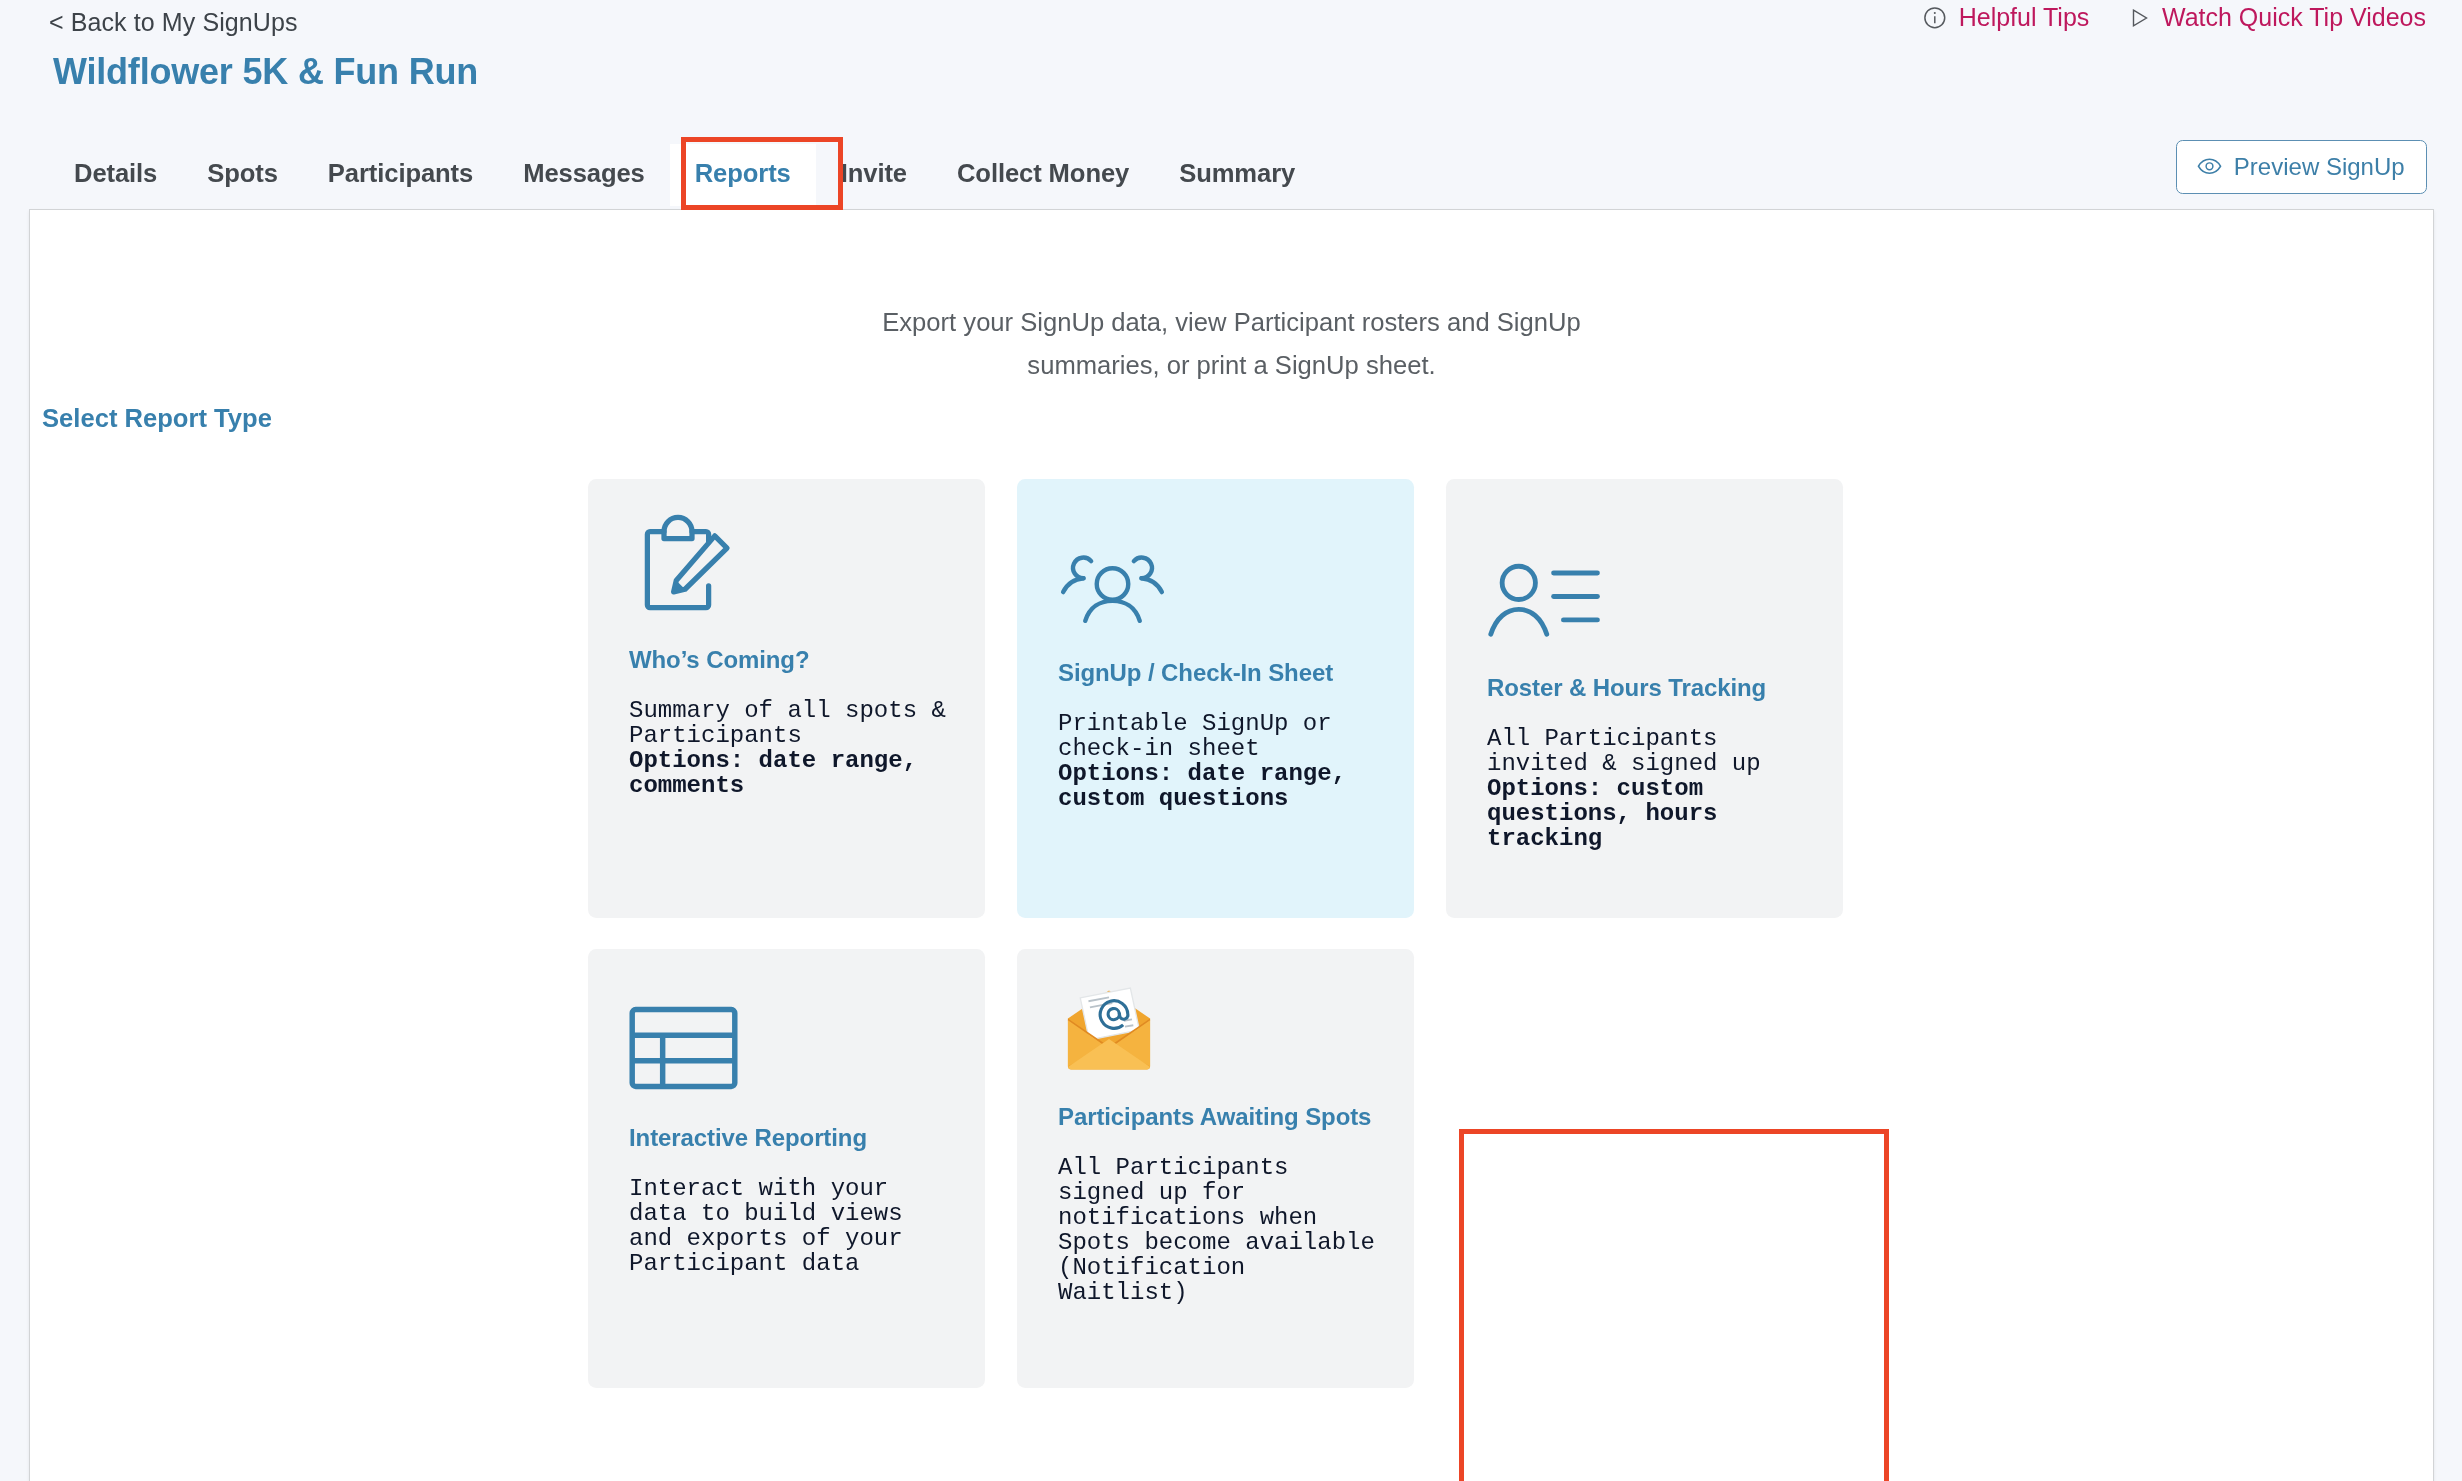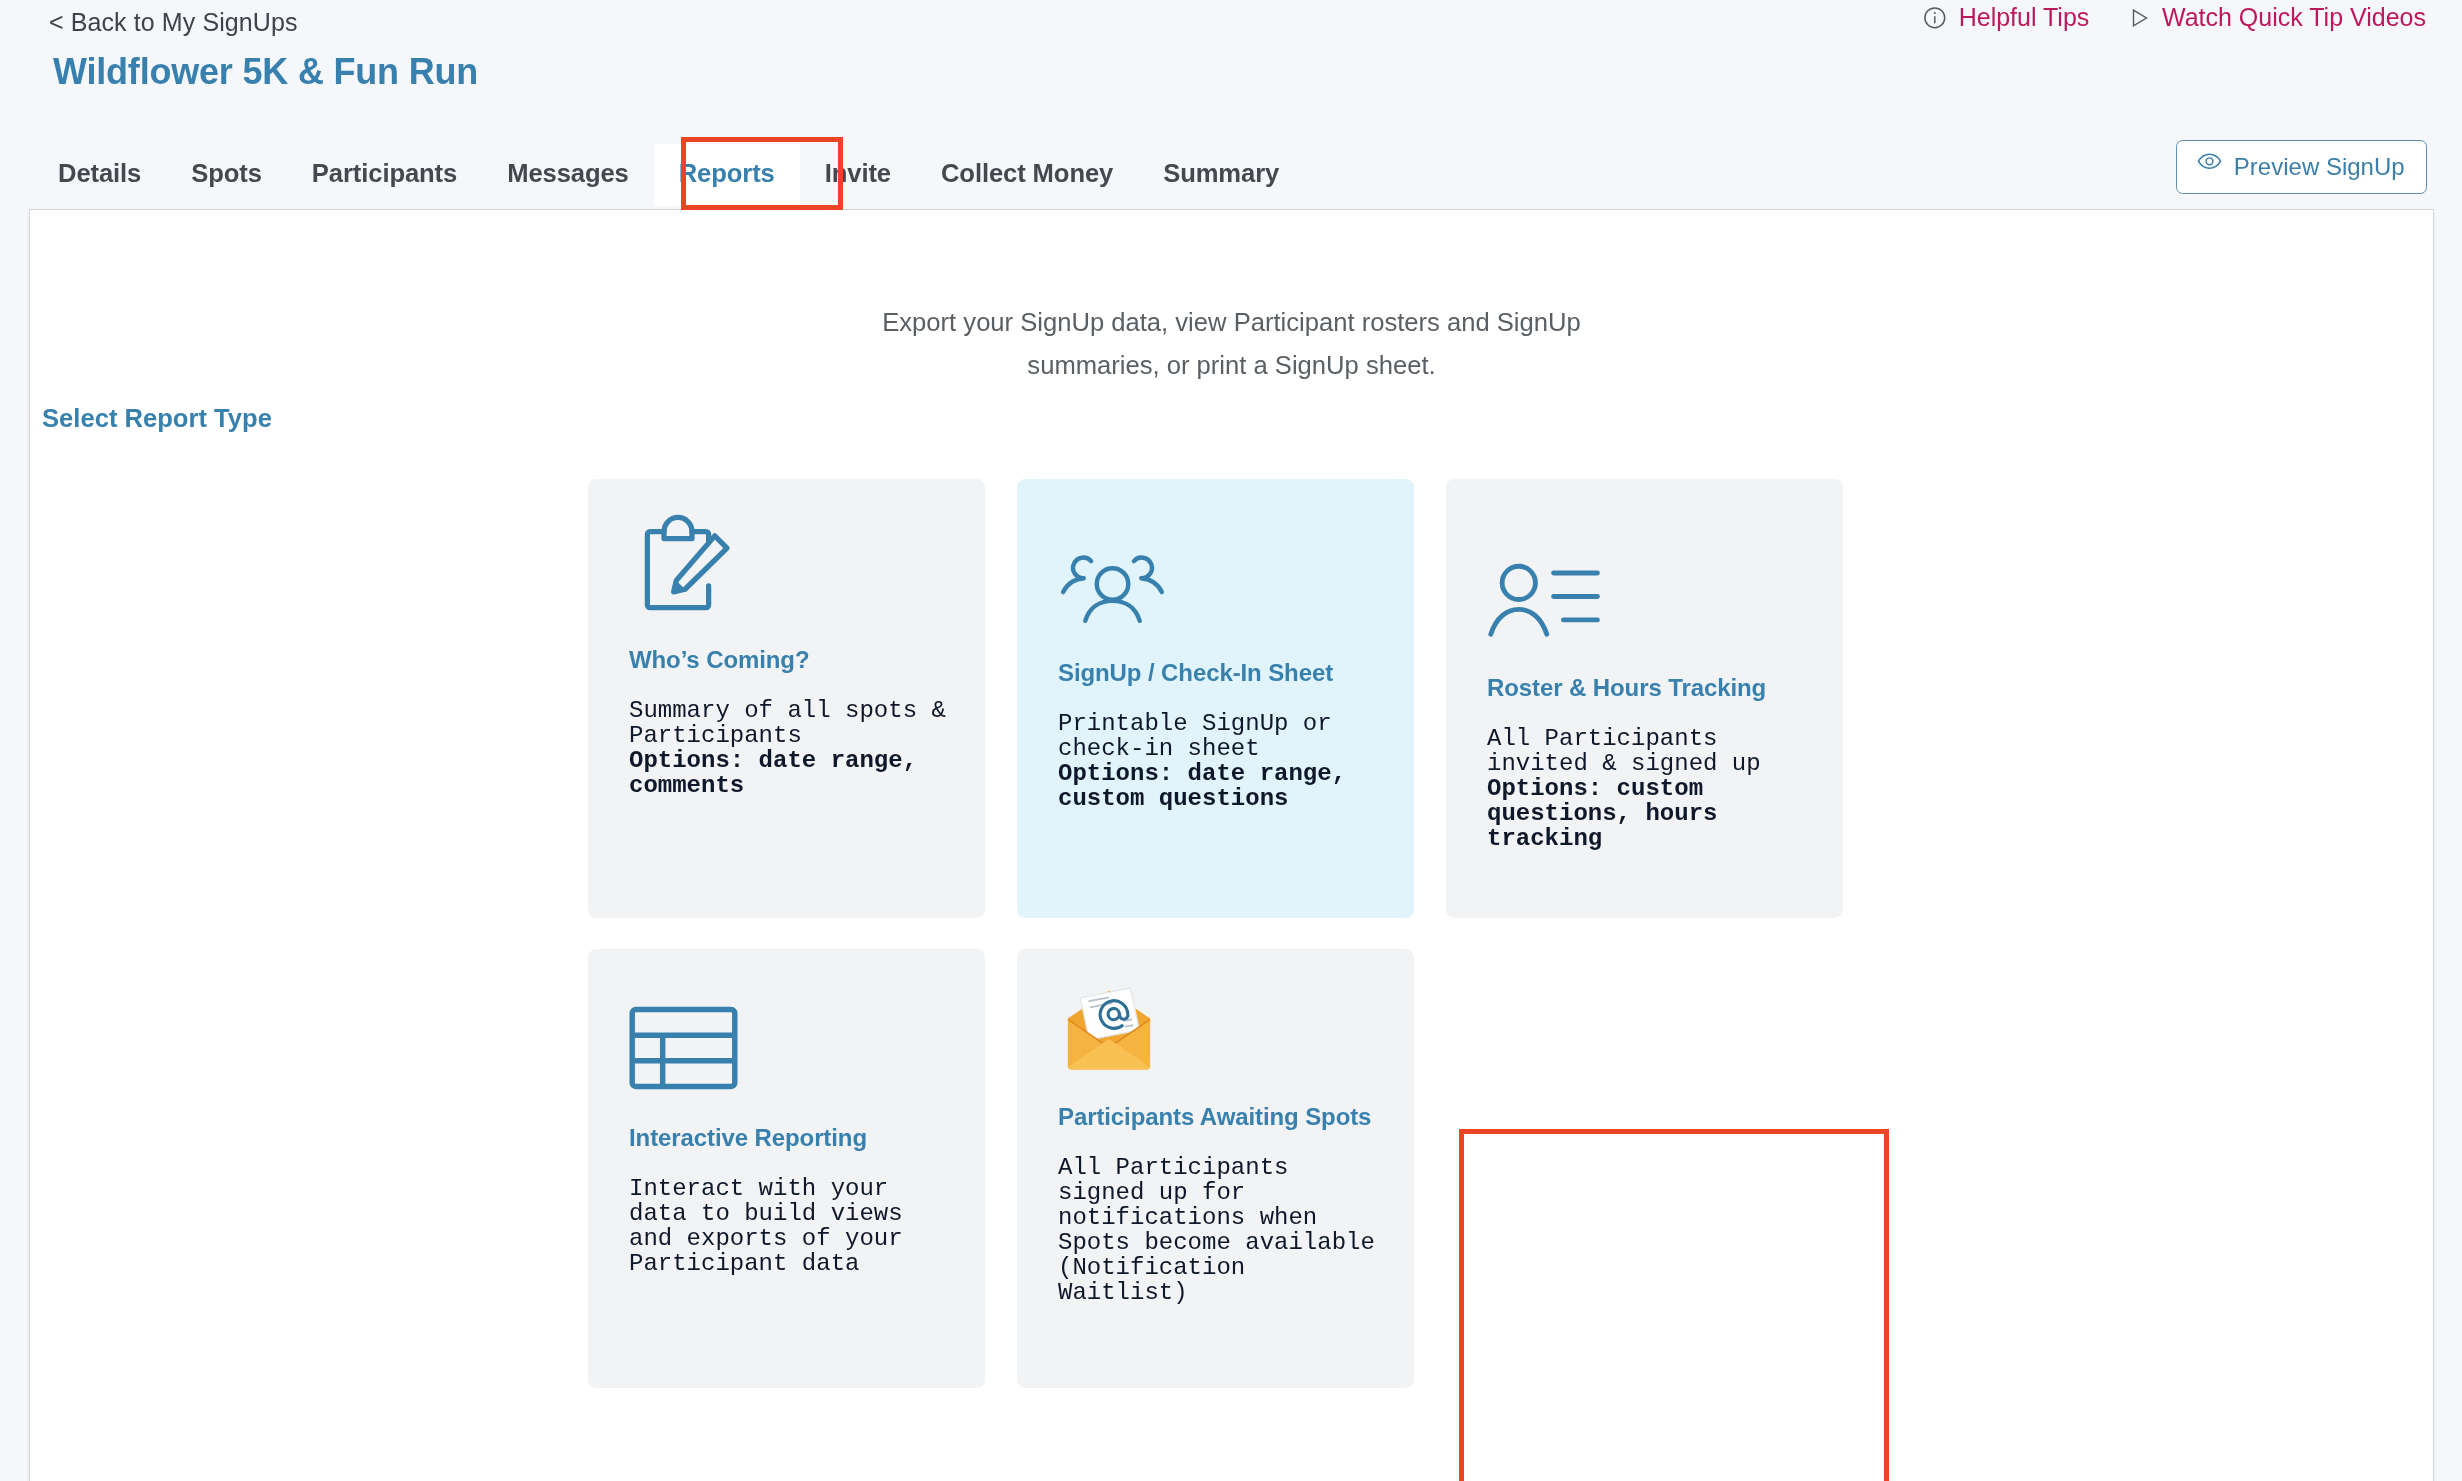--- a/index.html
+++ b/index.html
@@ -47,21 +47,21 @@
     font-size: 25px;
     color: #be185d;
     cursor: pointer;
     white-space: nowrap;
   }
   .tip-link svg { display: block; }
 
   
   #nav {
     position: absolute;
-    left: 33px; top: 144px;
+    left: 49px; top: 144px;
     display: flex;
     align-items: flex-start;
     gap: 0px;
   }
   .nav-tab {
     font-size: 25.6px;
     font-weight: bold;
     color: #44494e;
     padding: 15px 25px 18px 25px;
     cursor: pointer;
@@ -79,20 +79,21 @@
     border: 5.8px solid #ec4526;
     pointer-events: none;
     z-index: 5;
   }
 
   
   #preview-btn {
     position: absolute;
     right: 35px; top: 140px;
     display: flex;
+    align-items: center;
     gap: 11.5px;
     background: #ffffff;
     border: 1.6px solid #5c8fb3;
     border-radius: 6.6px;
     padding: 11.5px 21.4px 12.4px 20px;
     font-size: 24px;
     color: #3d7fa8;
     cursor: pointer;
     white-space: nowrap;
   }

